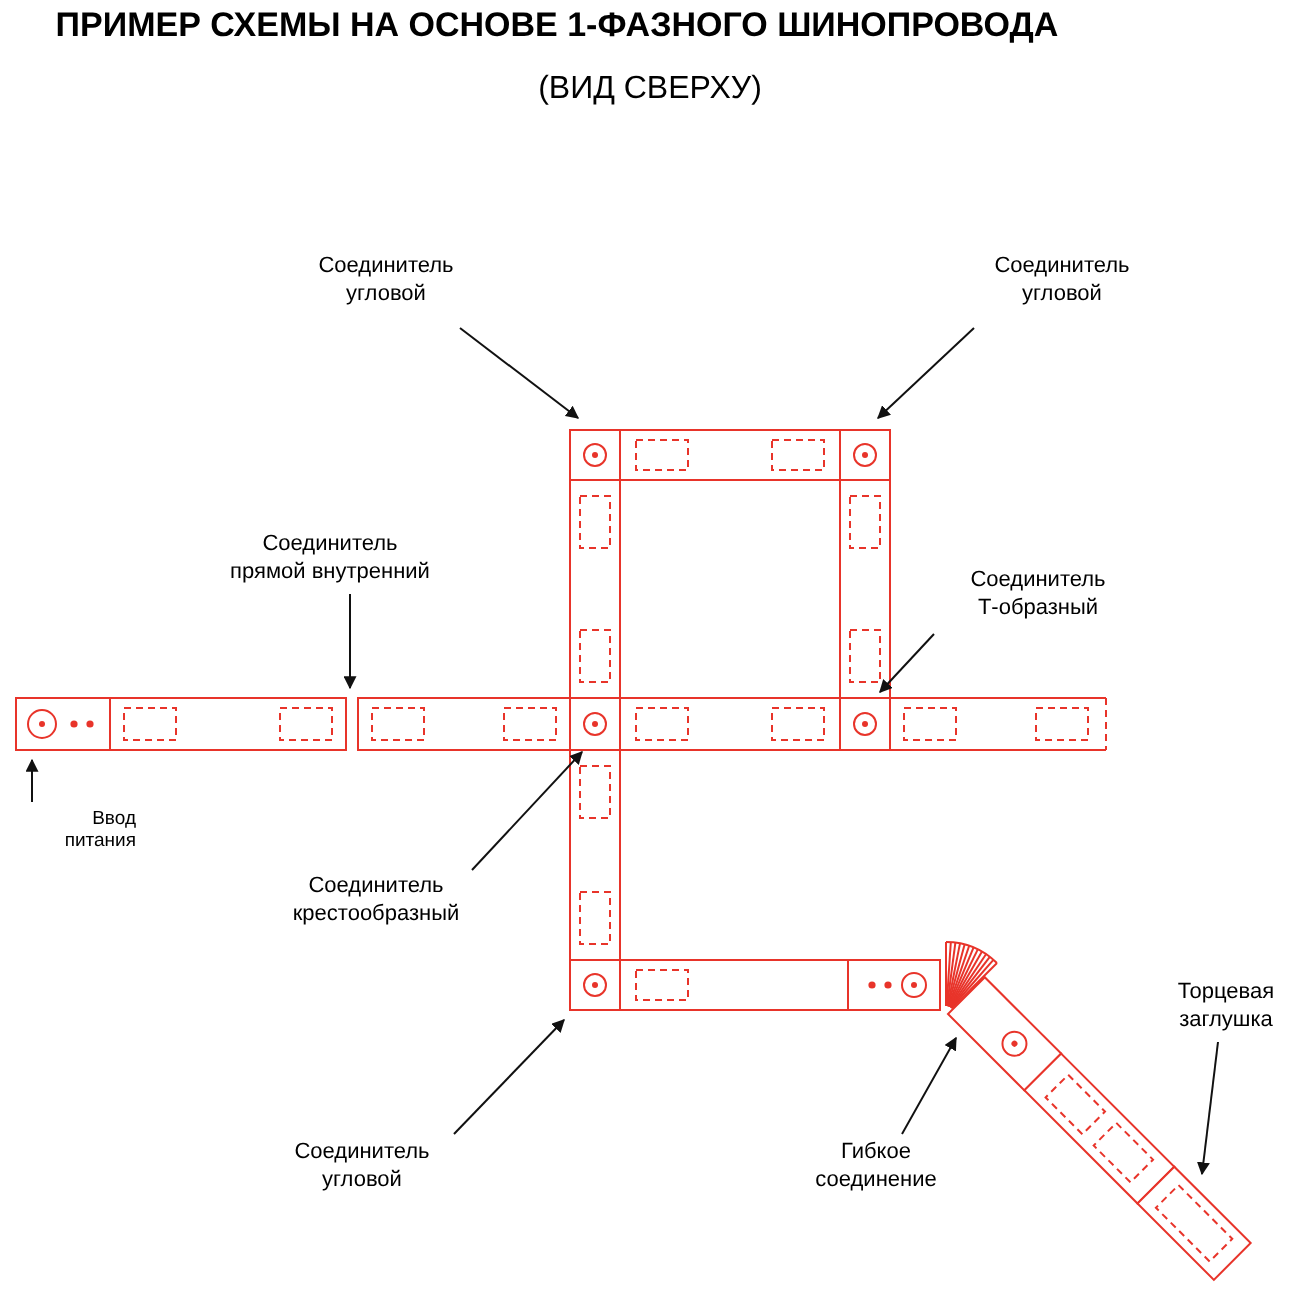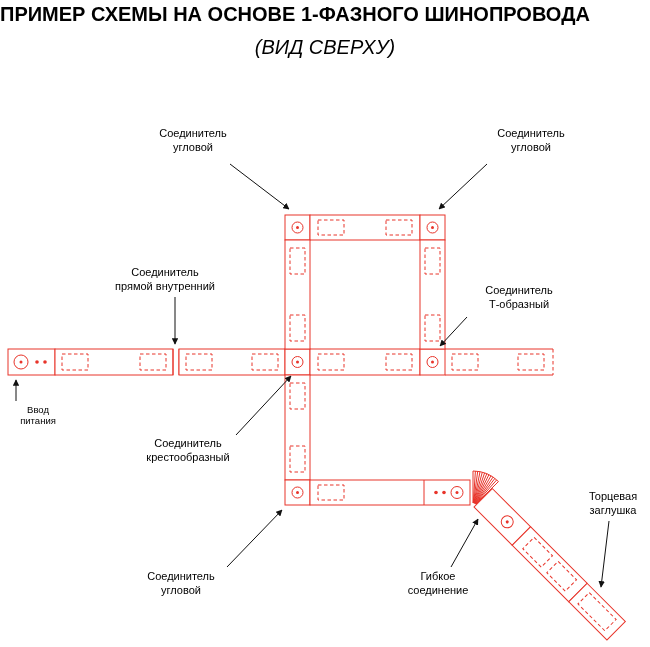--- a/index.html
+++ b/index.html
@@ -5,32 +5,32 @@
   * { margin:0; padding:0; box-sizing:border-box; }
   :root{
     --track:#e8342a; --leader:#111111; --text:#000000; --bg:#ffffff;
   }
   html,body{ width:650px; height:647px; }
   body{ background:var(--bg); font-family:"Liberation Sans", sans-serif; }
   .canvas{ position:relative; width:650px; height:647px; overflow:hidden; background:var(--bg); }
   svg.diagram{ position:absolute; left:0; top:0; }
 
   .page-title{
-    position:absolute; top:3px; left:0; width:557px; 
-    font-size:20px; font-weight:700; color:var(--text); white-space:nowrap;
+    position:absolute; top:3px; left:0; width:557px; text-align:center;
+    font-size:17px; font-weight:700; color:var(--text); white-space:nowrap;
   }
   .page-subtitle{
     position:absolute; top:36px; left:0; width:650px; text-align:center;
-    font-size:20px; font-weight:400; color:var(--text);font-style:italic;
+    font-size:16px; font-weight:400; color:var(--text);
   }
   .label{
     position:absolute; font-size:11px; line-height:14px; color:var(--text);
     white-space:pre-line; text-align:center;
   }
-  .label.small{ font-size:9.5px; line-height:11px; text-align:center; }
+  .label.small{ font-size:9.5px; line-height:11px; text-align:right; }
 
   
   .t   { fill:#fff; stroke:var(--track); stroke-width:1; }
   .tl  { fill:none; stroke:var(--track); stroke-width:1; }
   .slot{ fill:none; stroke:var(--track); stroke-width:1; stroke-dasharray:3.5 2.5; }
   .pin { fill:#fff; stroke:var(--track); stroke-width:1; }
   .dot { fill:var(--track); stroke:none; }
   [data-name="flex-bellows-ribs"] line{ stroke:var(--track); stroke-width:1; }
 
   

